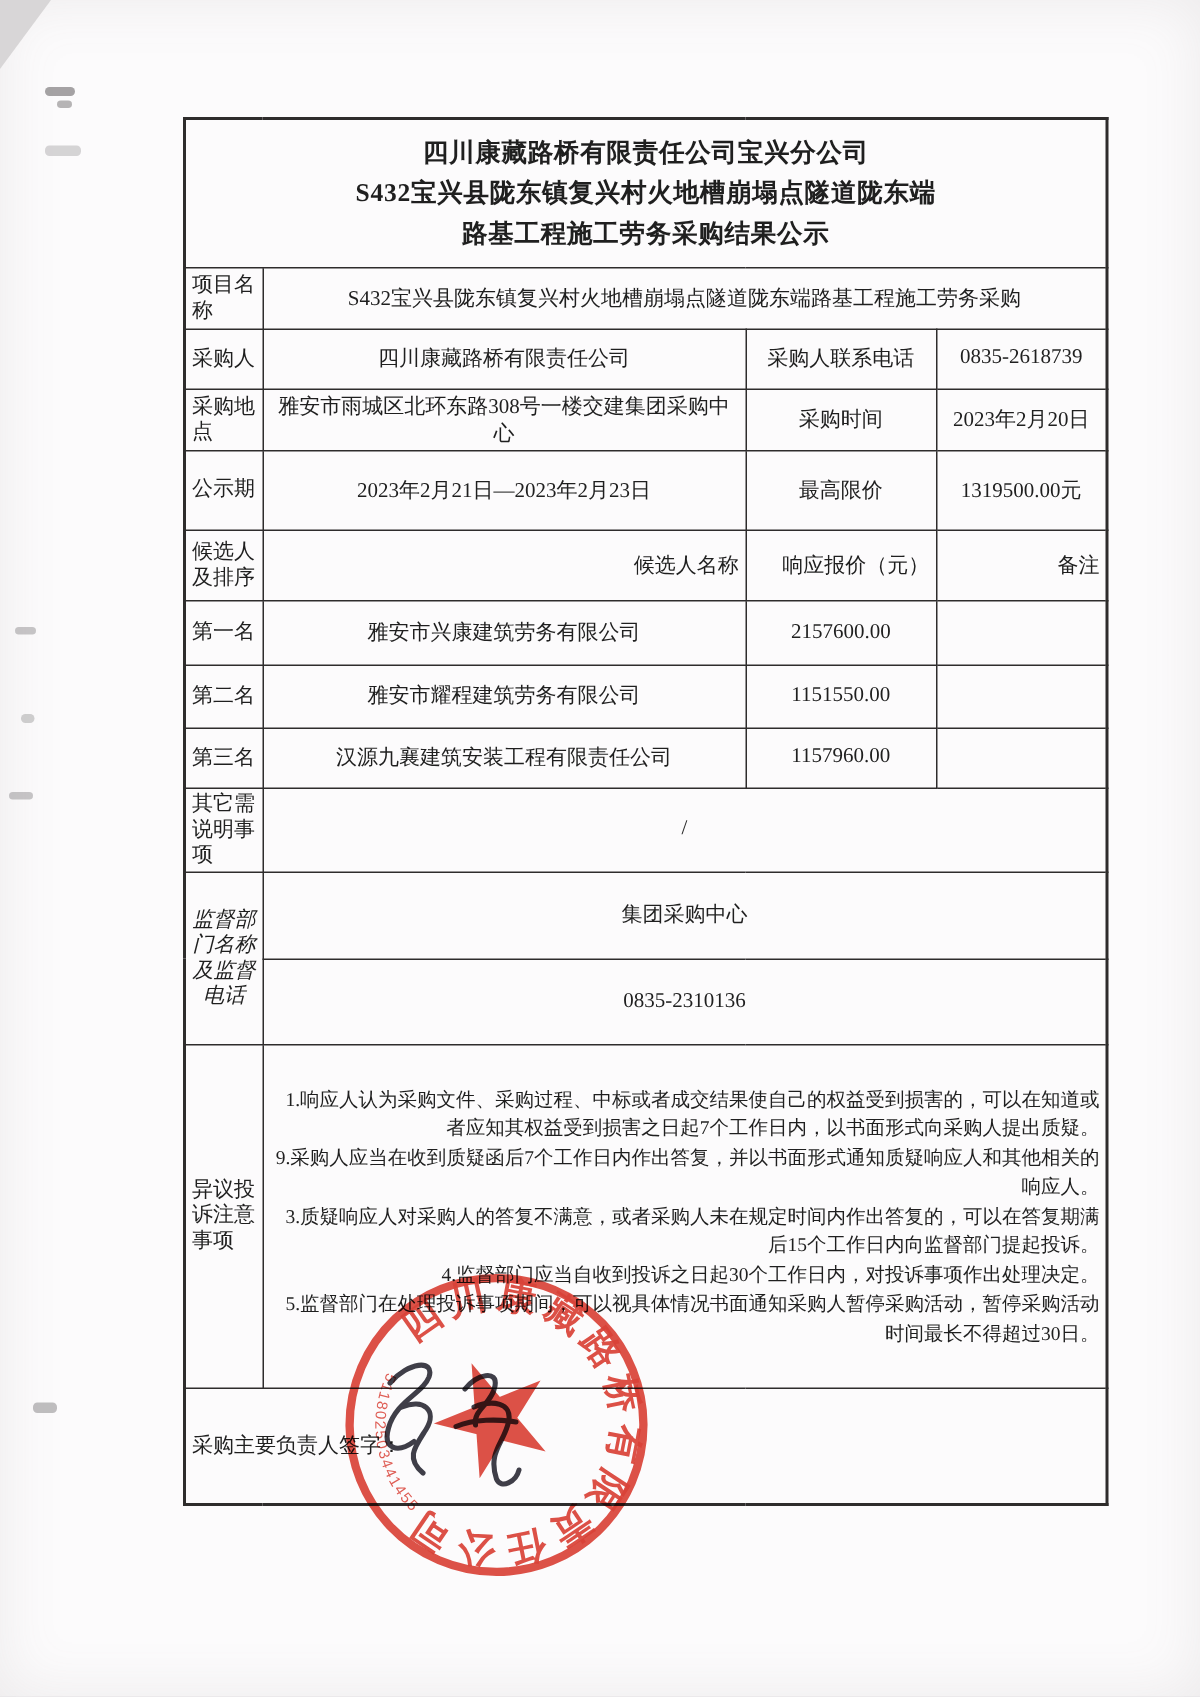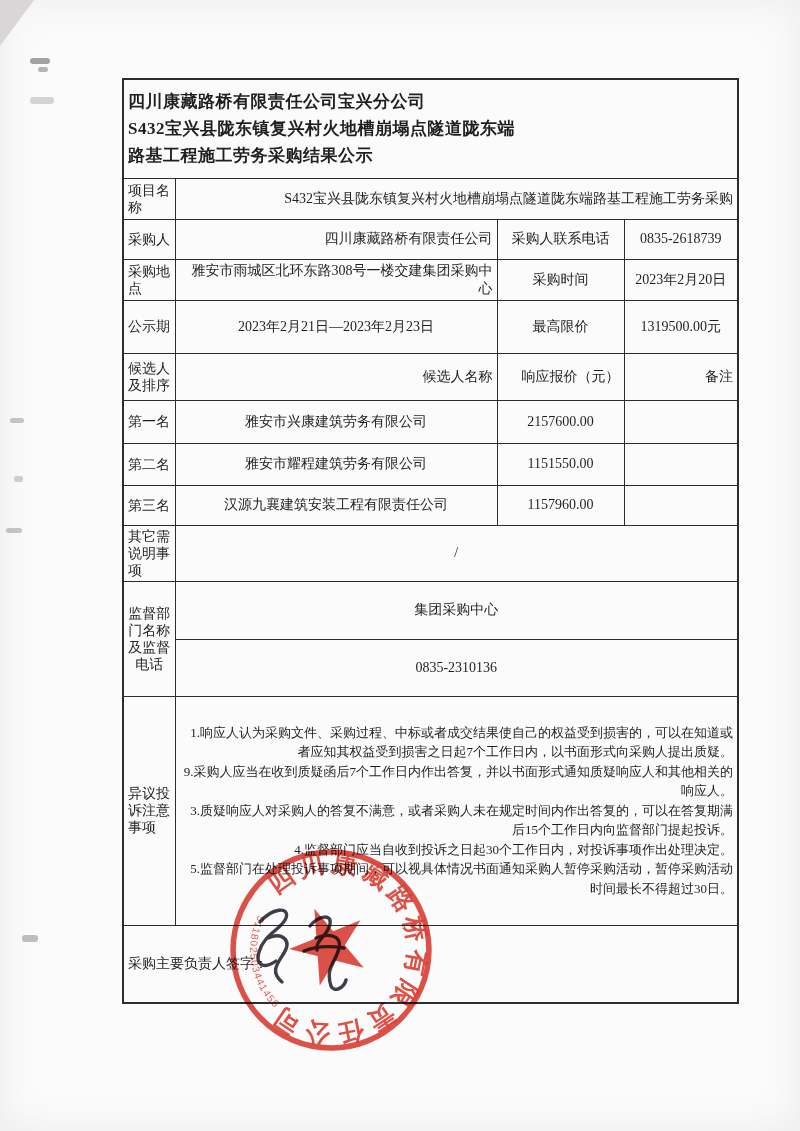--- a/index.html
+++ b/index.html
@@ -26,25 +26,25 @@
   }
   table.doc td{
     border:1px solid #2e2c2c;
     vertical-align:middle;
     font-size:14px;
     padding:2px 4px;
     overflow:hidden;
     word-break:break-all;
   }
   table.doc{border:2px solid #2e2c2c;}
-  .title-cell{text-align:left;}
+  .title-cell{text-align:center;}
   .title-line{font-size:17px;font-weight:bold;line-height:27px;letter-spacing:.5px;}
   td.lab{font-size:13.5px;line-height:17px;padding-left:4px;margin-top:12px;}
-  td.lab-center{text-align:center;}
-  td.v-left{padding-left:8px;text-align:right;}
+  td.lab-center{text-align:center;font-style:italic;}
+  td.v-left{padding-left:8px;text-align:center;}
   td.v-center{text-align:center;}
   td.hdr{text-align:right;font-size:14px;}
   td.notice-cell{padding:8px 9px;vertical-align:middle;}
   .notice-item{font-size:13px;line-height:19.5px;text-align:right;}
   td.sign-cell{padding-left:8px;font-size:14px;}
   .seal-wrap{
     position:absolute;left:226px;top:845px;width:210px;height:210px;
     mix-blend-mode:multiply;opacity:.88;pointer-events:none;z-index:5;
   }
   .sig-wrap{

